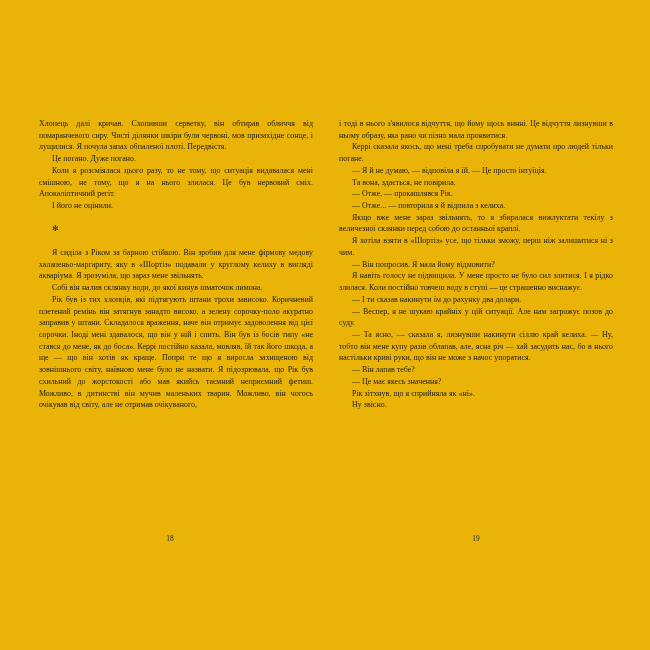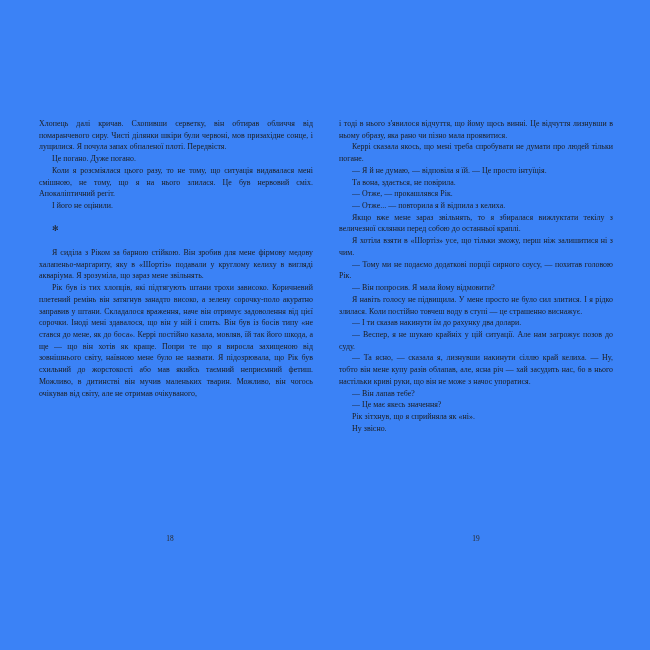--- a/index.html
+++ b/index.html
@@ -21,21 +21,21 @@
     background: #ffffff;
     display: flex;
     flex-direction: row;
     box-sizing: border-box;
   }
   .page {
     position: relative;
     width: 325px;
     height: 650px;
     box-sizing: border-box;
-    background: #3b82f6;
+    background: #eab308;
   }
   .page-left .text-block {
     position: absolute;
     left: 39px;
     top: 118px;
     width: 274px;
   }
   .page-right .text-block {
     position: absolute;
     left: 14px;
@@ -89,36 +89,36 @@
 <div class="spread">
 
   <div class="page page-left">
     <div class="text-block" id="left-text">
         <p class="cont">Хлопець далі кричав. Схопивши серветку, він обтирав обличчя від помаранчевого сиру. Чисті ділянки шкіри були червоні, мов призахідне сонце, і лущилися. Я почула запах обпаленої плоті. Передвістя.</p>
         <p>Це погано. Дуже погано.</p>
         <p>Коли я розсміялася цього разу, то не тому, що ситуація видавалася мені смішною, не тому, що я на нього злилася. Це був нервовий сміх. Апокаліптичний регіт.</p>
         <p>І його не оцінили.</p>
         <p class="divider">✻</p>
         <p>Я сиділа з Ріком за барною стійкою. Він зробив для мене фірмову медову халапеньо-маргариту, яку в «Шортіз» подавали у круглому келиху в вигляді акваріума. Я зрозуміла, що зараз мене звільнять.</p>
+        <p>Собі він налив склянку води, до якої кинув шматочок лимона.</p>
         <p>Рік був із тих хлопців, які підтягують штани трохи зависоко. Коричневий плетений ремінь він затягнув занадто високо, а зелену сорочку-поло акуратно заправив у штани. Складалося враження, наче він отримує задоволення від цієї сорочки. Іноді мені здавалося, що він у ній і спить. Він був із босів типу «не стався до мене, як до боса». Керрі постійно казала, мовляв, їй так його шкода, а ще — що він хотів як краще. Попри те що я виросла захищеною від зовнішнього світу, наївною мене було не назвати. Я підозрювала, що Рік був схильний до жорстокості або мав якийсь таємний неприємний фетиш. Можливо, в дитинстві він мучив маленьких тварин. Можливо, він чогось очікував від світу, але не отримав очікуваного,</p>
       </div>
     <div class="folio">18</div>
   </div>
 
   <div class="page page-right">
     <div class="text-block" id="right-text">
         <p class="cont">і тоді в нього з'явилося відчуття, що йому щось винні. Це відчуття лизнувши в ньому образу, яка рано чи пізно мала проявитися.</p>
         <p>Керрі сказала якось, що мені треба спробувати не думати про людей тільки погане.</p>
         <p>— Я й не думаю, — відповіла я їй. — Це просто інтуїція.</p>
         <p>Та вона, здається, не повірила.</p>
         <p>— Отже, — прокашлявся Рік.</p>
         <p>— Отже... — повторила я й відпила з келиха.</p>
         <p>Якщо вже мене зараз звільнять, то я збиралася вижлуктати текілу з величезної склянки перед собою до останньої краплі.</p>
         <p>Я хотіла взяти в «Шортіз» усе, що тільки зможу, перш ніж залишитися ні з чим.</p>
-        <p>— Тому ми не подаємо додаткові порції сирного соусу, — похитав головою Рік.</p>
         <p>— Він попросив. Я мала йому відмовити?</p>
         <p>Я навіть голосу не підвищила. У мене просто не було сил злитися. І я рідко злилася. Коли постійно товчеш воду в ступі — це страшенно виснажує.</p>
         <p>— І ти сказав накинути їм до рахунку два долари.</p>
         <p>— Веспер, я не шукаю крайніх у цій ситуації. Але нам загрожує позов до суду.</p>
         <p>— Та ясно, — сказала я, лизнувши накинути сіллю край келиха. — Ну, тобто він мене купу разів облапав, але, ясна річ — хай засудить нас, бо в нього настільки криві руки, що він не може з начос упоратися.</p>
         <p>— Він лапав тебе?</p>
         <p>— Це має якесь значення?</p>
         <p>Рік зітхнув, що я сприйняла як «ні».</p>
         <p>Ну звісно.</p>
       </div>

